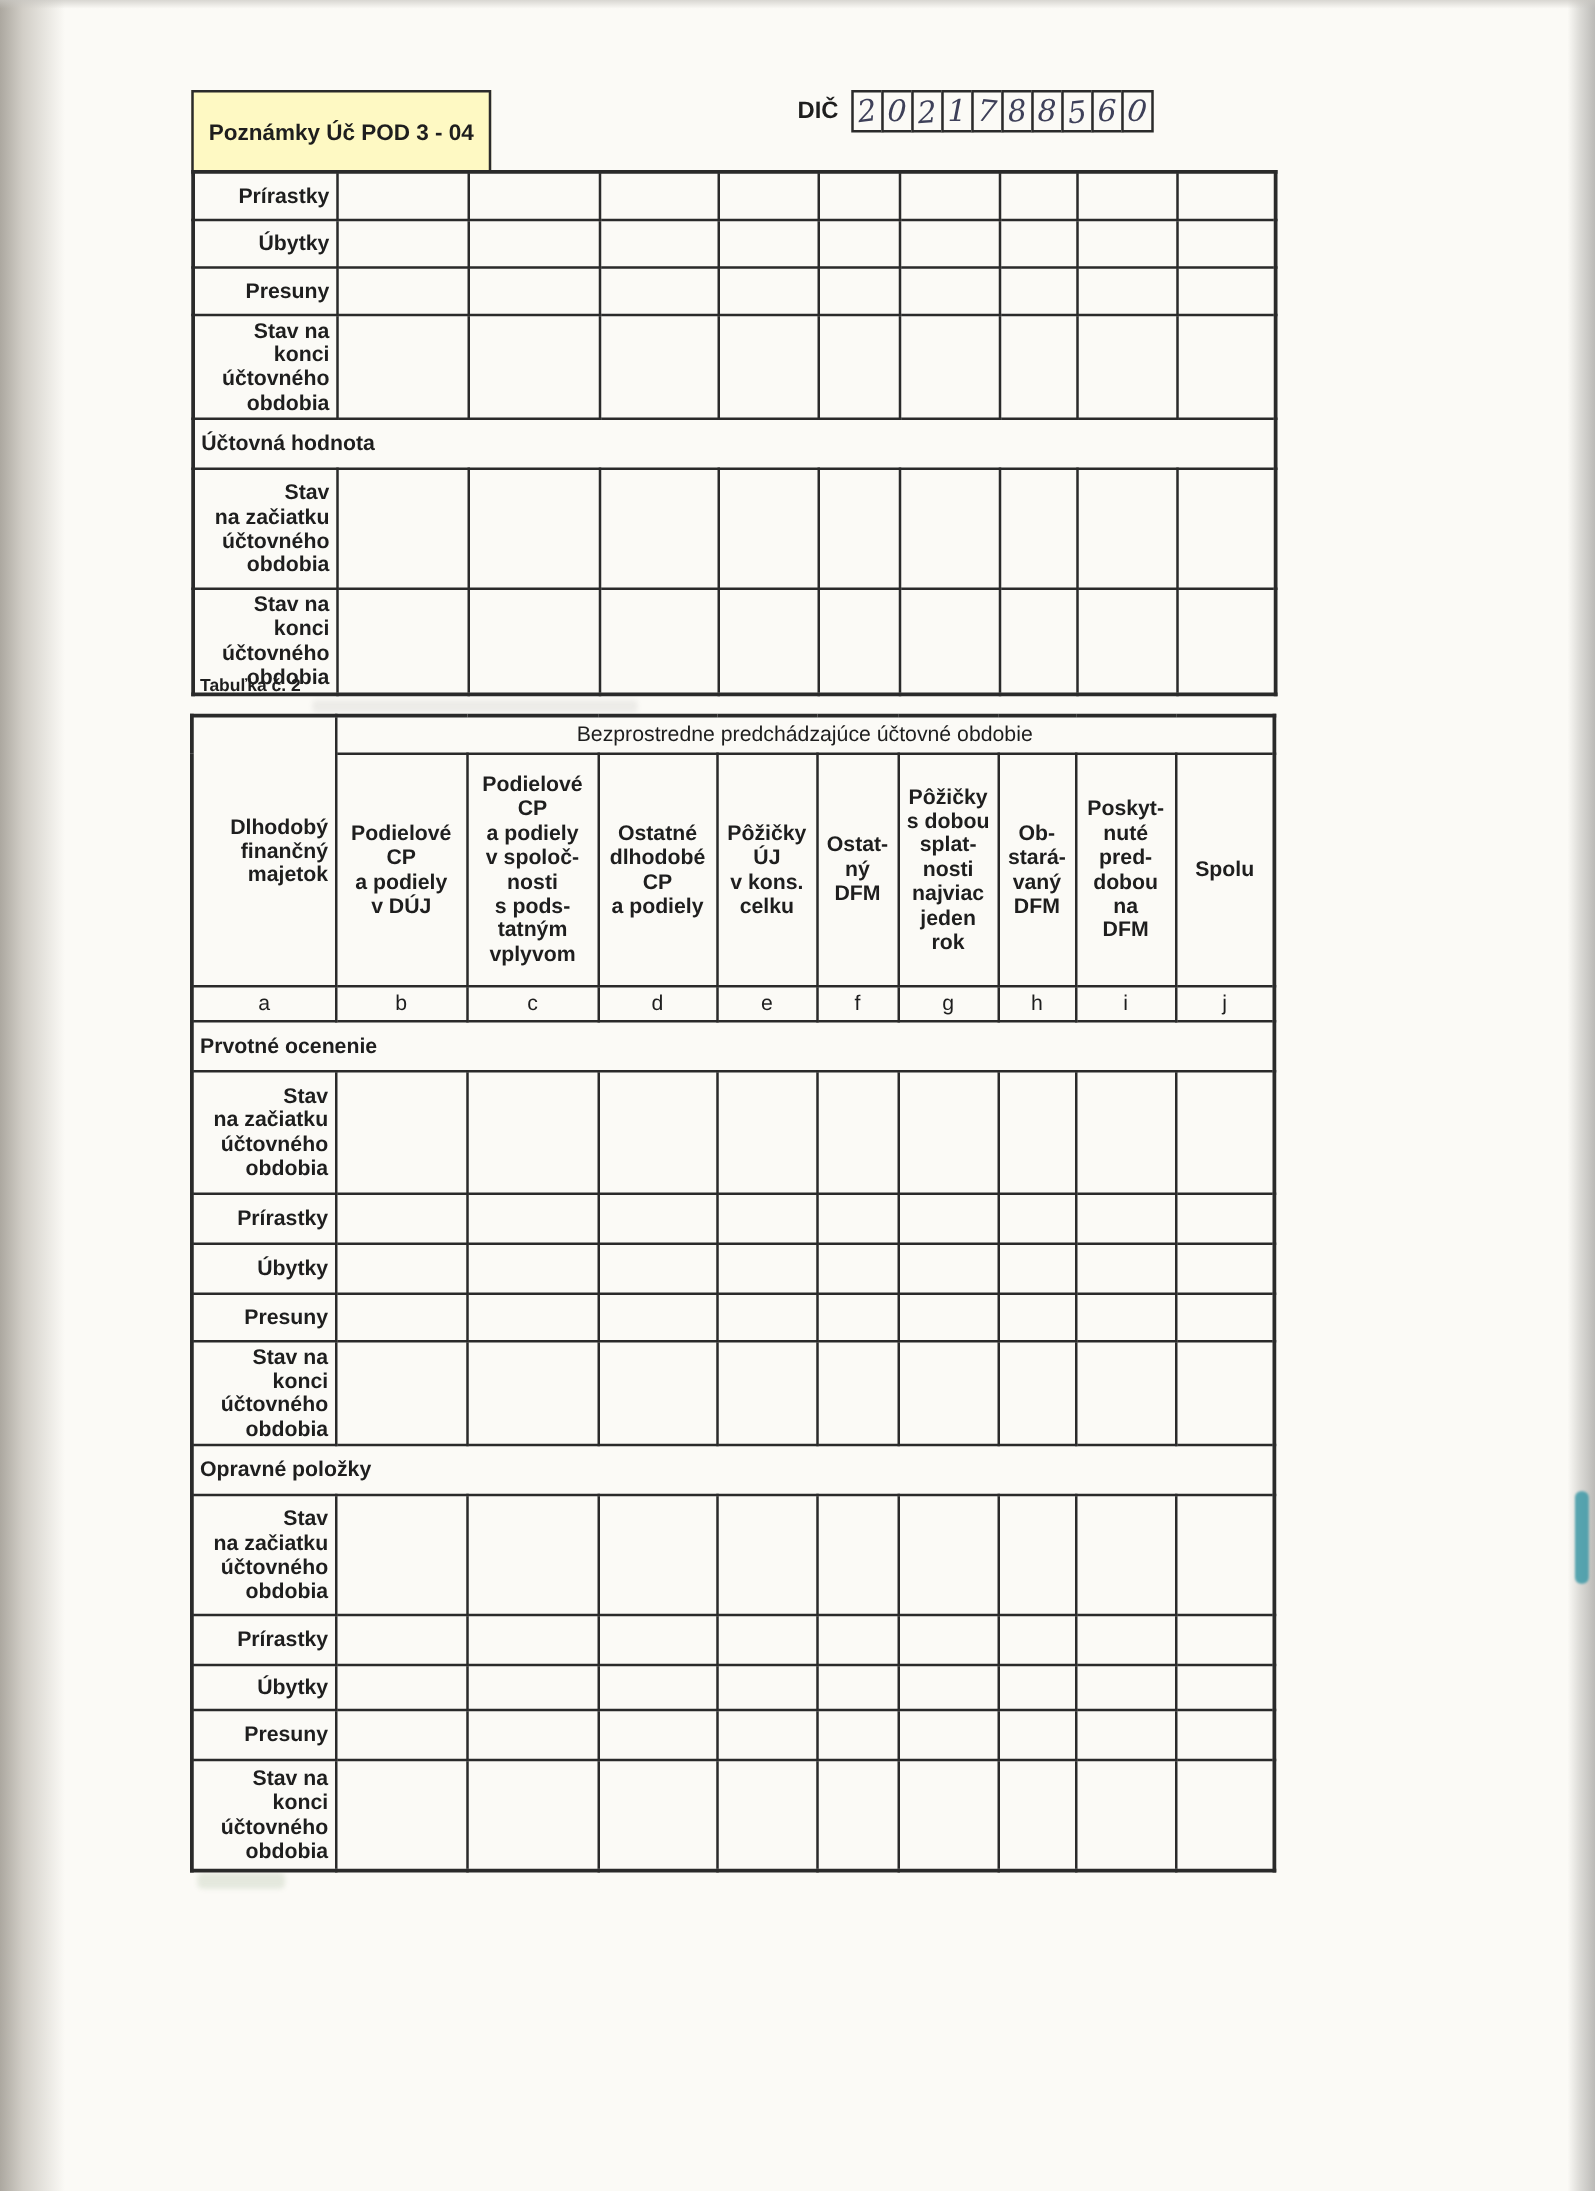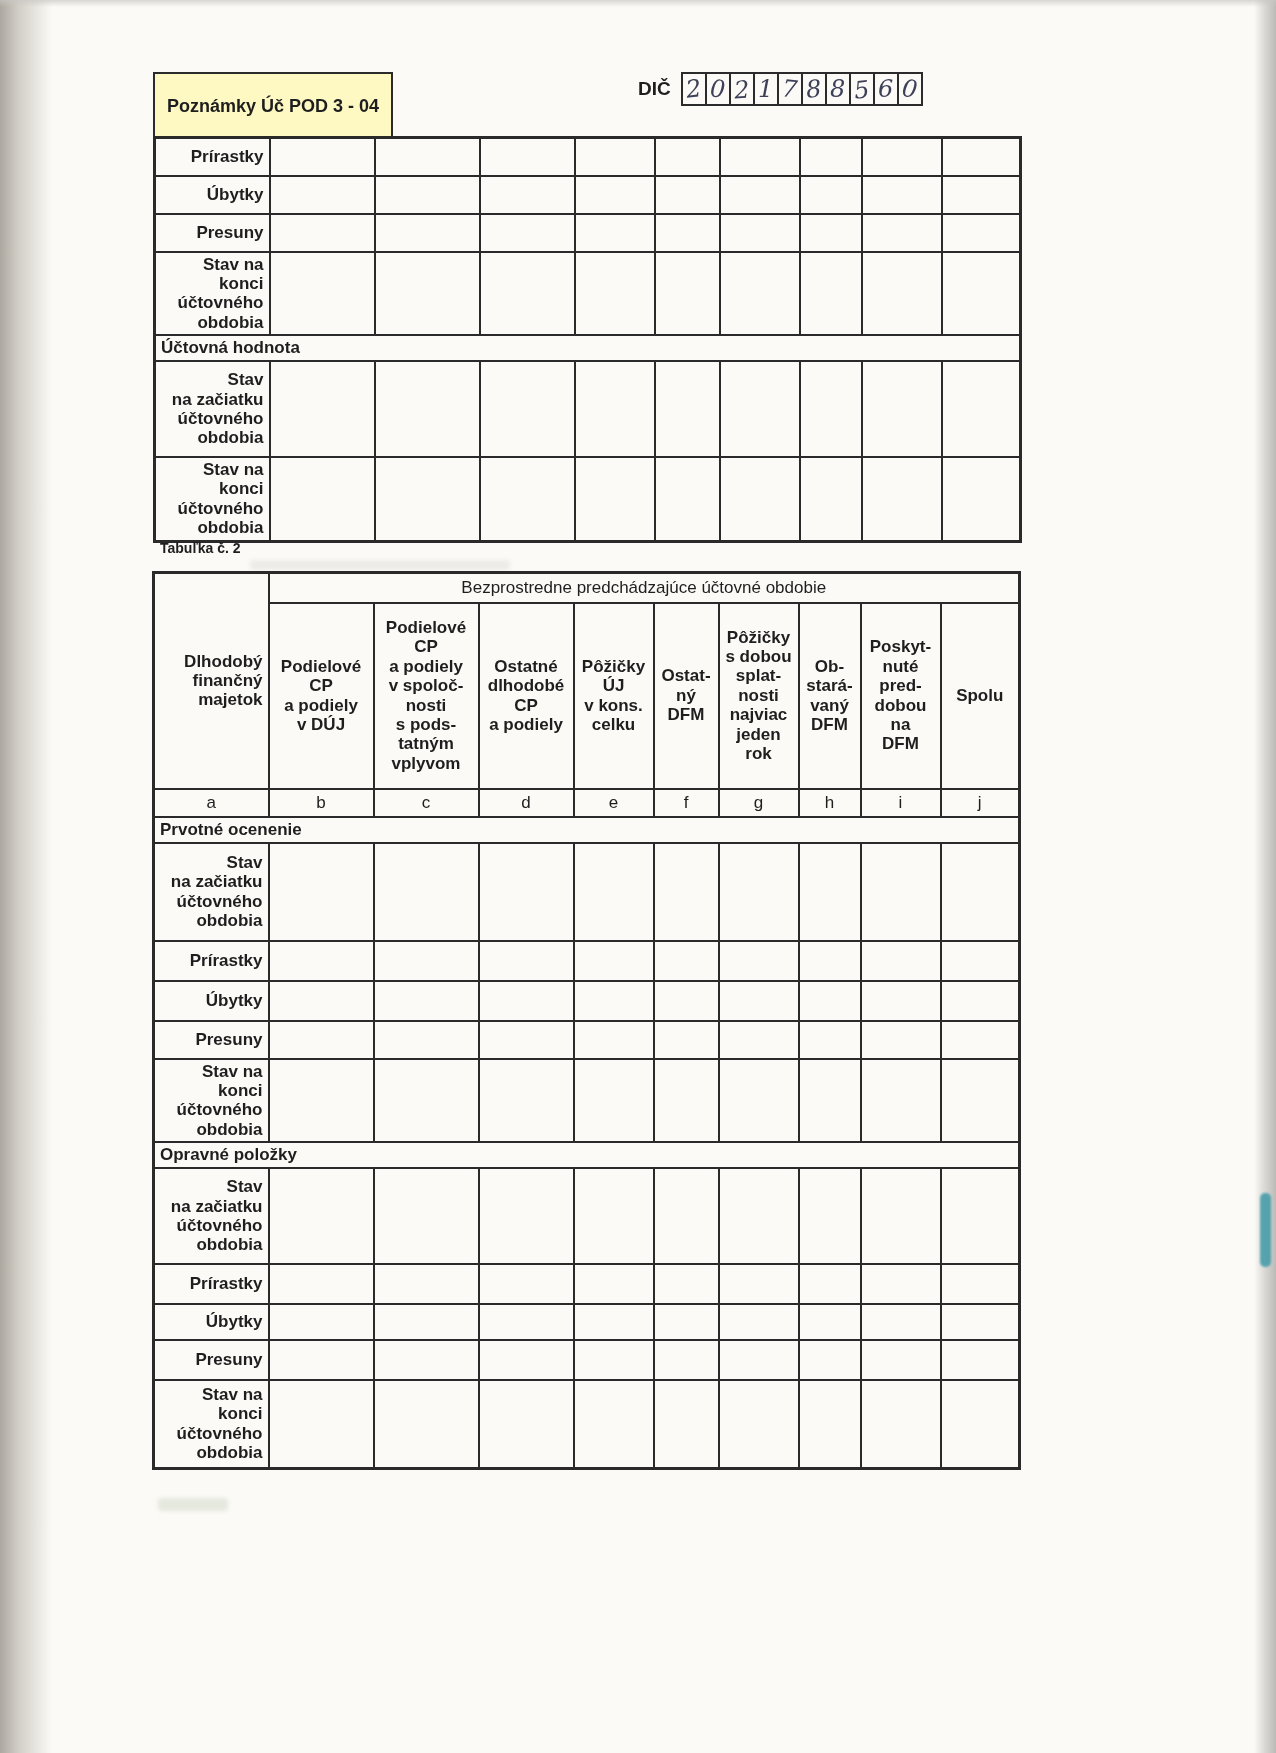--- a/index.html
+++ b/index.html
@@ -89,21 +89,21 @@
   .lbl { font-weight: bold; }
   .sec td { font-weight: bold; text-align: left; }
   .spanhdr { font-weight: normal; text-align: center; font-size: 18px; }
   .colhdr { font-weight: bold; text-align: center; }
   .corner { font-weight: bold; text-align: right; }
   .letters td { text-align: center; font-weight: normal; font-size: 17px; }
   .t1 { left: 153px; top: 136px; }
   .t2 { left: 152px; top: 571px; }
   .t2-caption { position: absolute; left: 160px; top: 540px; font-size: 14px; font-weight: bold; }
 
-  .h26 { height: 26px; } .h28 { height: 28px; } .h30 { height: 30px; }
+  .h26 { height: 40px; } .h28 { height: 28px; } .h30 { height: 30px; }
   .h36 { height: 36px; } .h38 { height: 38px; } .h40 { height: 40px; }
   .h76 { height: 76px; } .h88 { height: 88px; } .h96 { height: 96px; }
   .h98 { height: 98px; } .h186 { height: 186px; }
 
   .footer {
     position: absolute; left: 153px; top: 1490px; width: 866px;
     text-align: right; font-size: 18px; font-weight: bold;
   }
 </style>
 </head>

